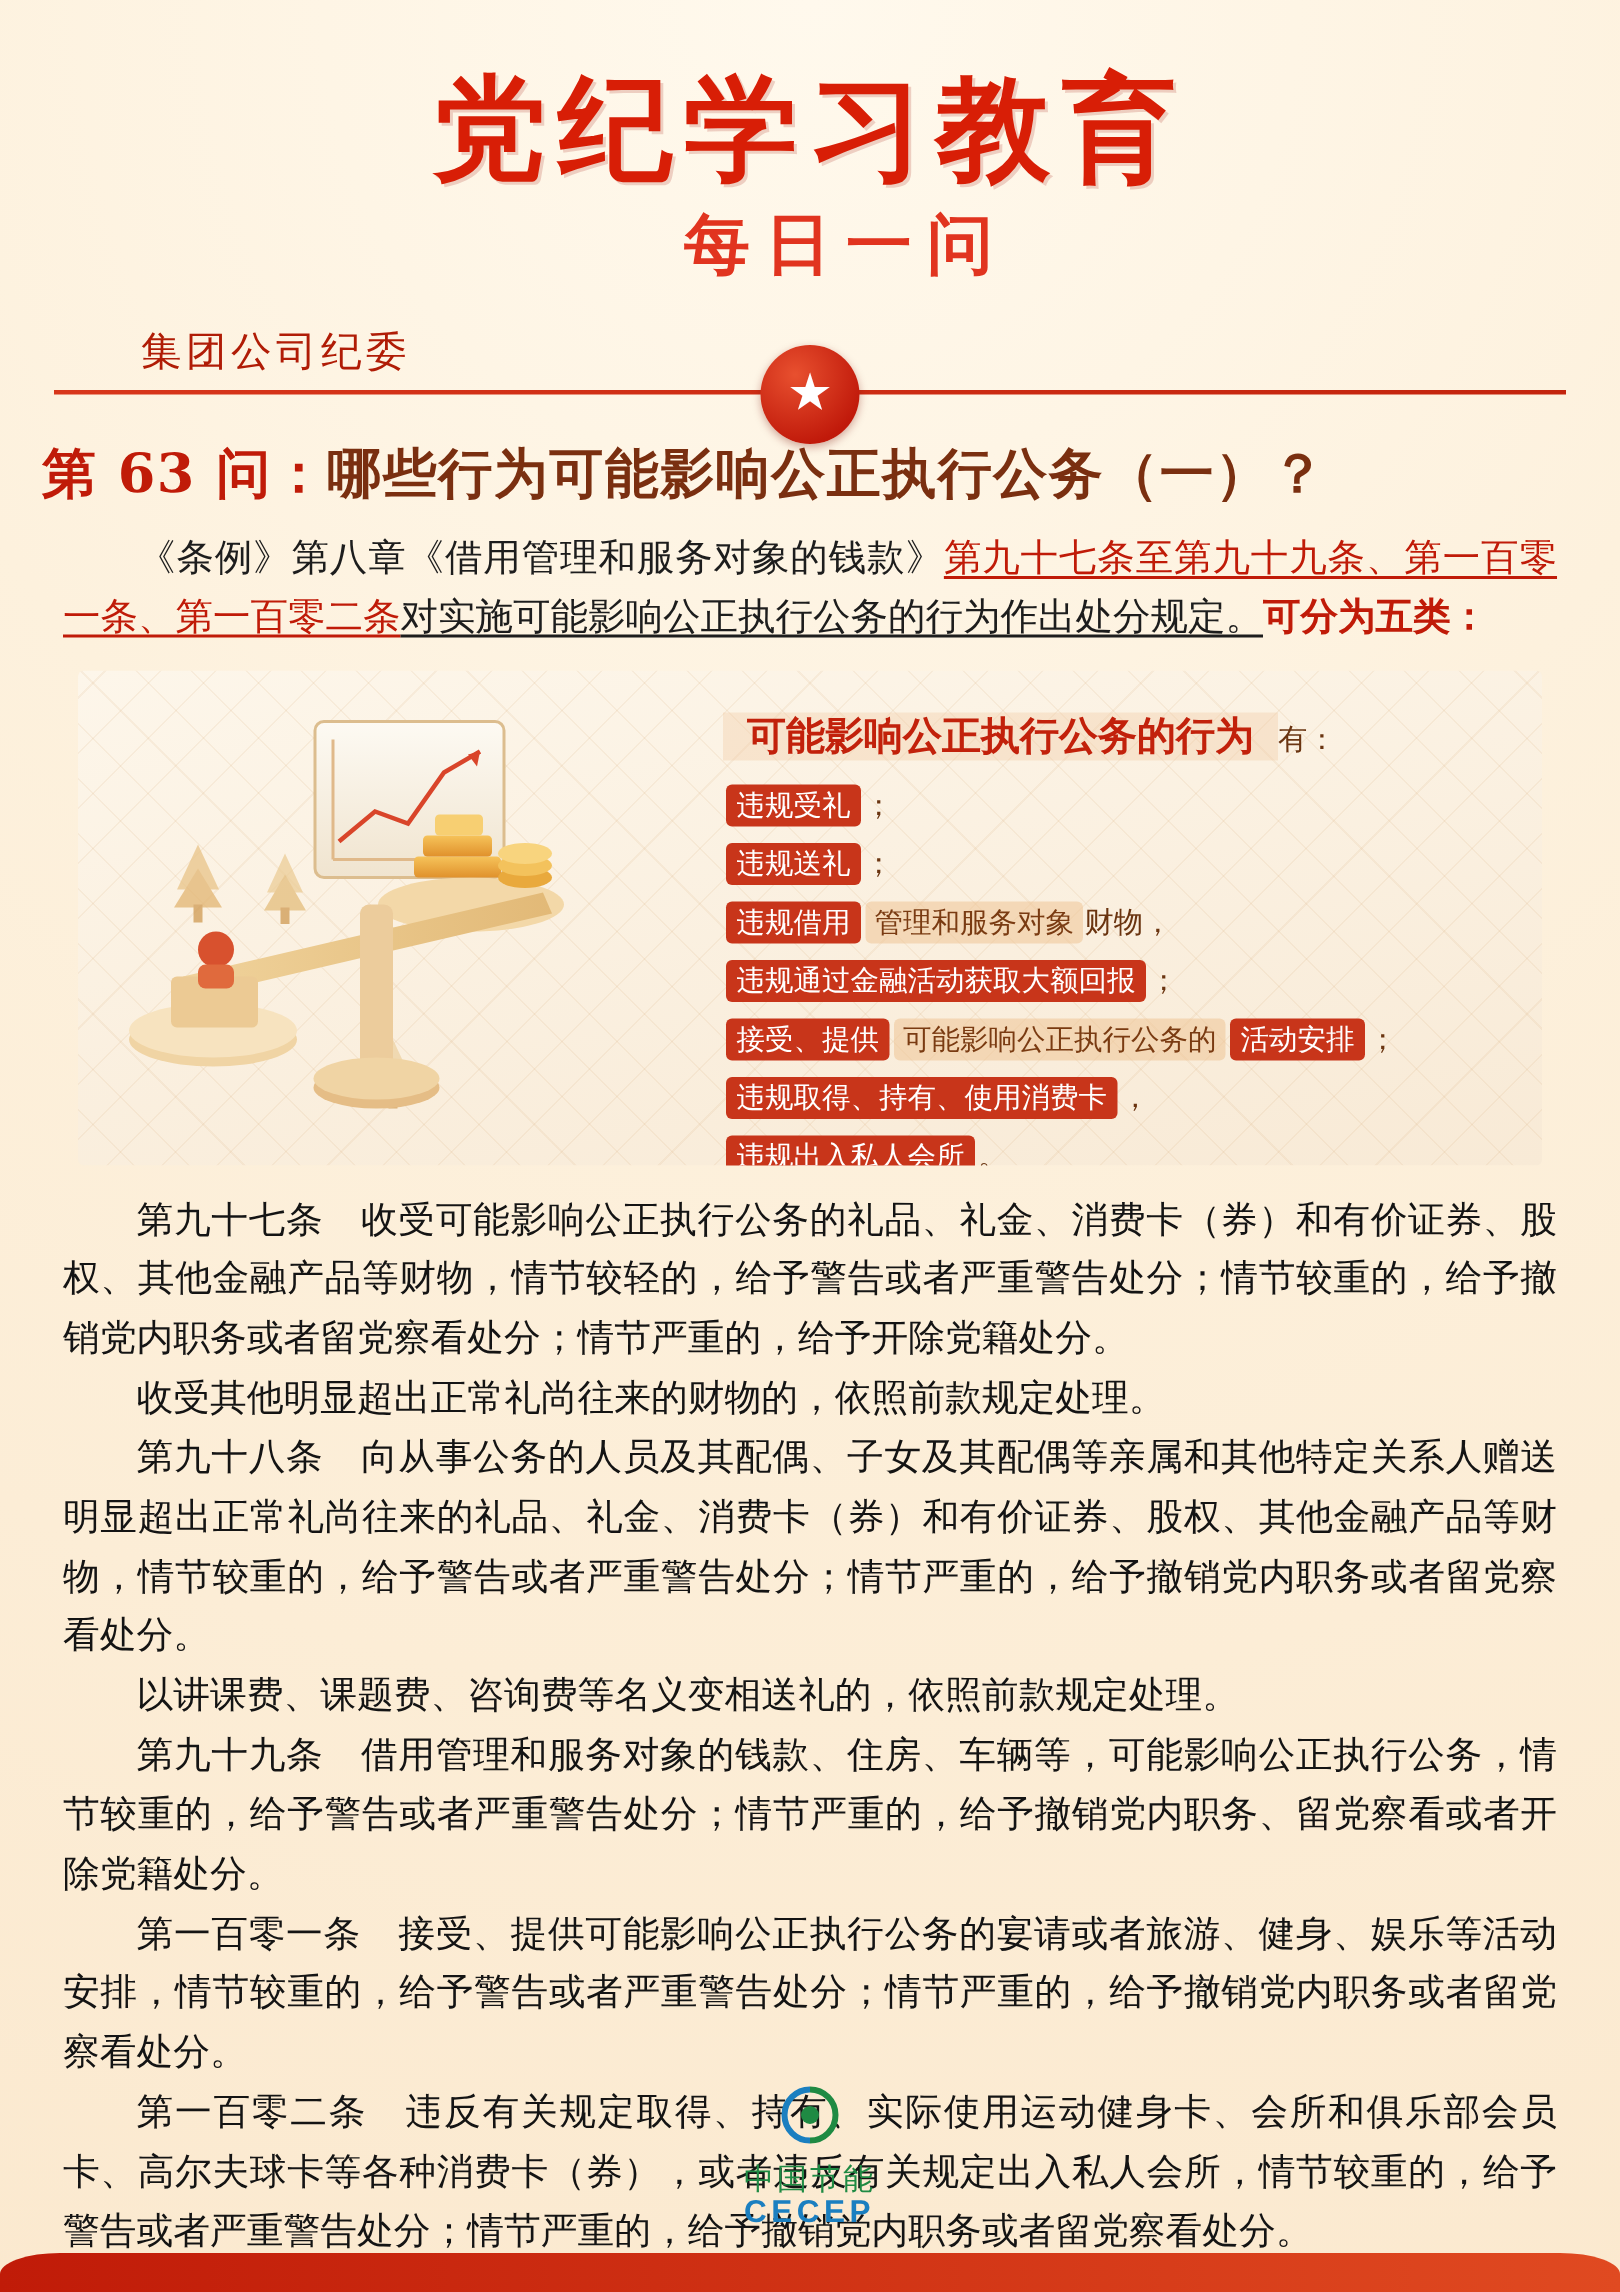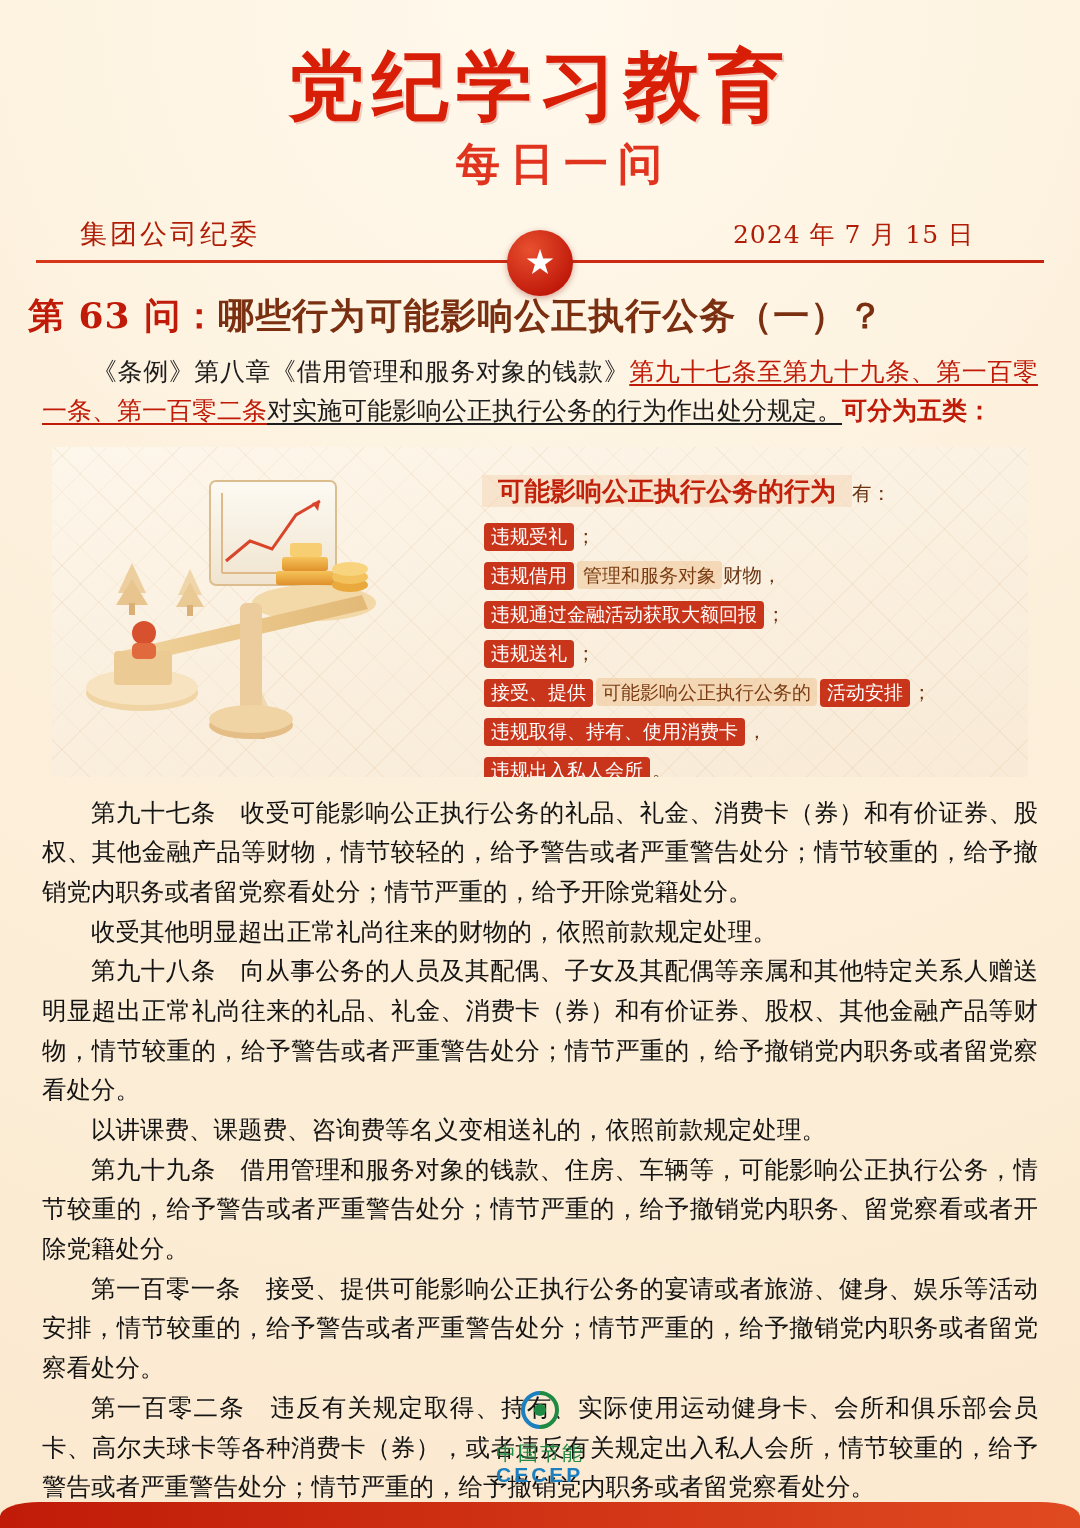--- a/index.html
+++ b/index.html
@@ -48,21 +48,21 @@
     margin-left: 48px;
   }
   
   .meta-bar {
     position: relative;
     margin: 28px 36px 0 36px;
     height: 56px;
   }
   .meta-left {
     position: absolute;
-    left: 44px;
+    left: 58px;
     top: 2px;
     font-size: 27px;
     color: #b01c06;
     letter-spacing: 3px;
     font-family: "DejaVu Serif", serif;
   }
   .meta-right {
     position: absolute;
     right: 70px;
     top: 4px;
@@ -162,21 +162,20 @@
   }
   .tag {
     display: inline-block;
     background: #c8351a;
     color: #fff;
     padding: 2px 7px;
     border-radius: 4px;
     margin: 2px 2px;
     font-size: 19px;
     line-height: 1.3;
-    font-family: Liberation Serif, serif;
   }
   .tag-soft {
     display: inline-block;
     background: rgba(238,196,150,0.55);
     color: #7a3b12;
     padding: 2px 6px;
     border-radius: 4px;
     margin: 2px 1px;
     font-size: 19px;
     line-height: 1.3;
@@ -233,21 +232,20 @@
 
 <div class="page">
 
   <div class="header">
     <div class="main-title">党纪学习教育</div>
     <div class="sub-title">每日一问</div>
   </div>
 
   <div class="meta-bar">
     <div class="meta-left">集团公司纪委</div>
-    <div class="meta-right">2024 年 7 月 15 日</div>
     <div class="star-badge">
         <span>★</span>
       </div>
     <div class="meta-rule"></div>
   </div>
 
   <div class="question">
     <span class="qnum">第 63 问</span><span class="qnum">：</span><span class="qtext">哪些行为可能影响公正执行公务（一）？</span>
   </div>
 
@@ -320,24 +318,24 @@
     </svg>
 
     <div class="fig-right">
       <div>
         <span class="hl-title">可能影响公正执行公务的行为</span><span class="plain">有：</span>
       </div>
       <div>
         <span class="tag">违规受礼</span><span class="plain">；</span>
       </div>
       <div>
+        <span class="tag">违规送礼</span><span class="plain">；</span>
+      </div>
+      <div>
         <span class="tag">违规借用</span><span class="tag-soft">管理和服务对象</span><span class="plain">财物，</span><span class="tag">违规通过金融活动获取大额回报</span><span class="plain">；</span>
-      </div>
-      <div>
-        <span class="tag">违规送礼</span><span class="plain">；</span>
       </div>
       <div>
         <span class="tag">接受、提供</span><span class="tag-soft">可能影响公正执行公务的</span><span class="tag">活动安排</span><span class="plain">；</span>
       </div>
       <div>
         <span class="tag">违规取得、持有、使用消费卡</span><span class="plain">，</span><span class="tag">违规出入私人会所</span><span class="plain">。</span>
       </div>
     </div>
   </div>
 

